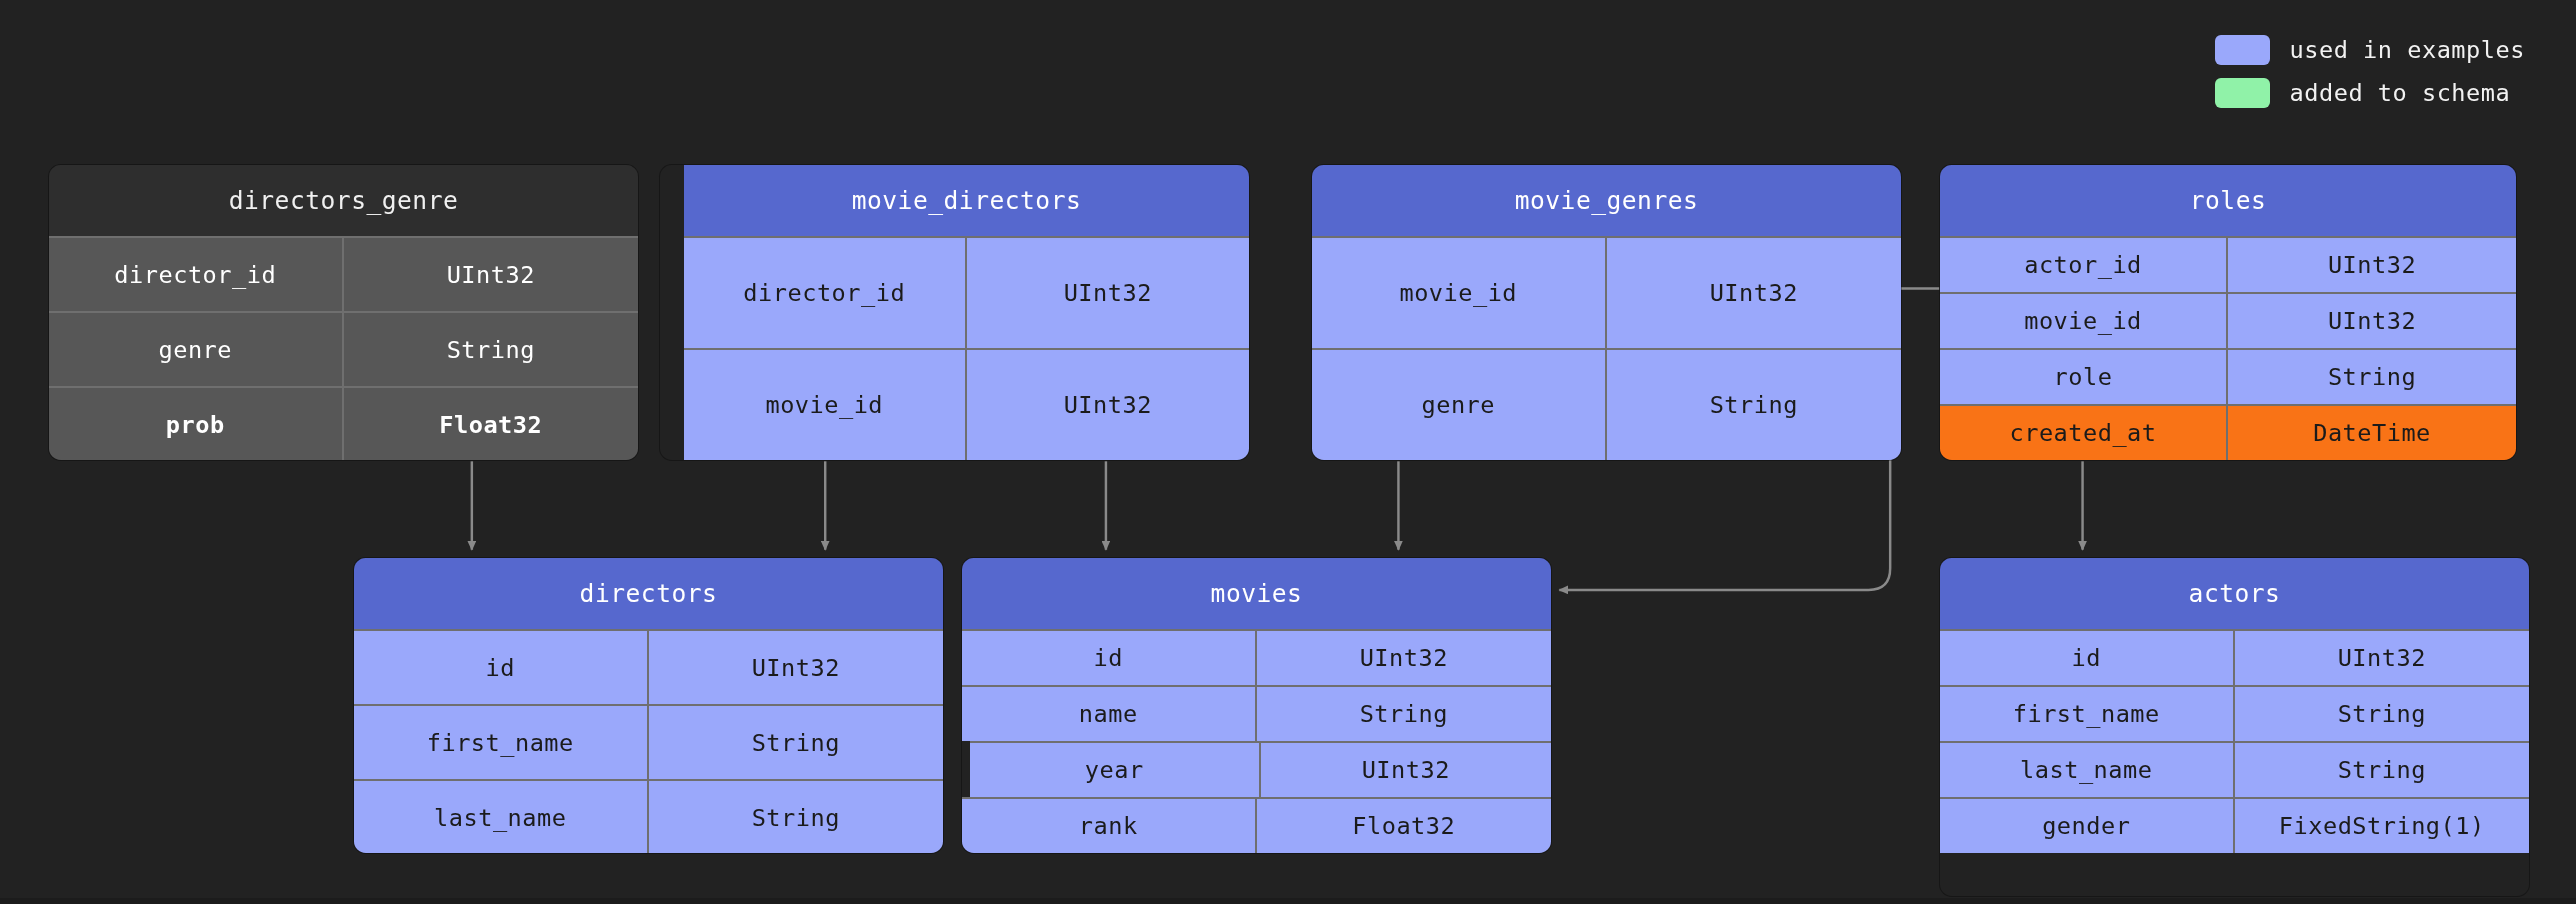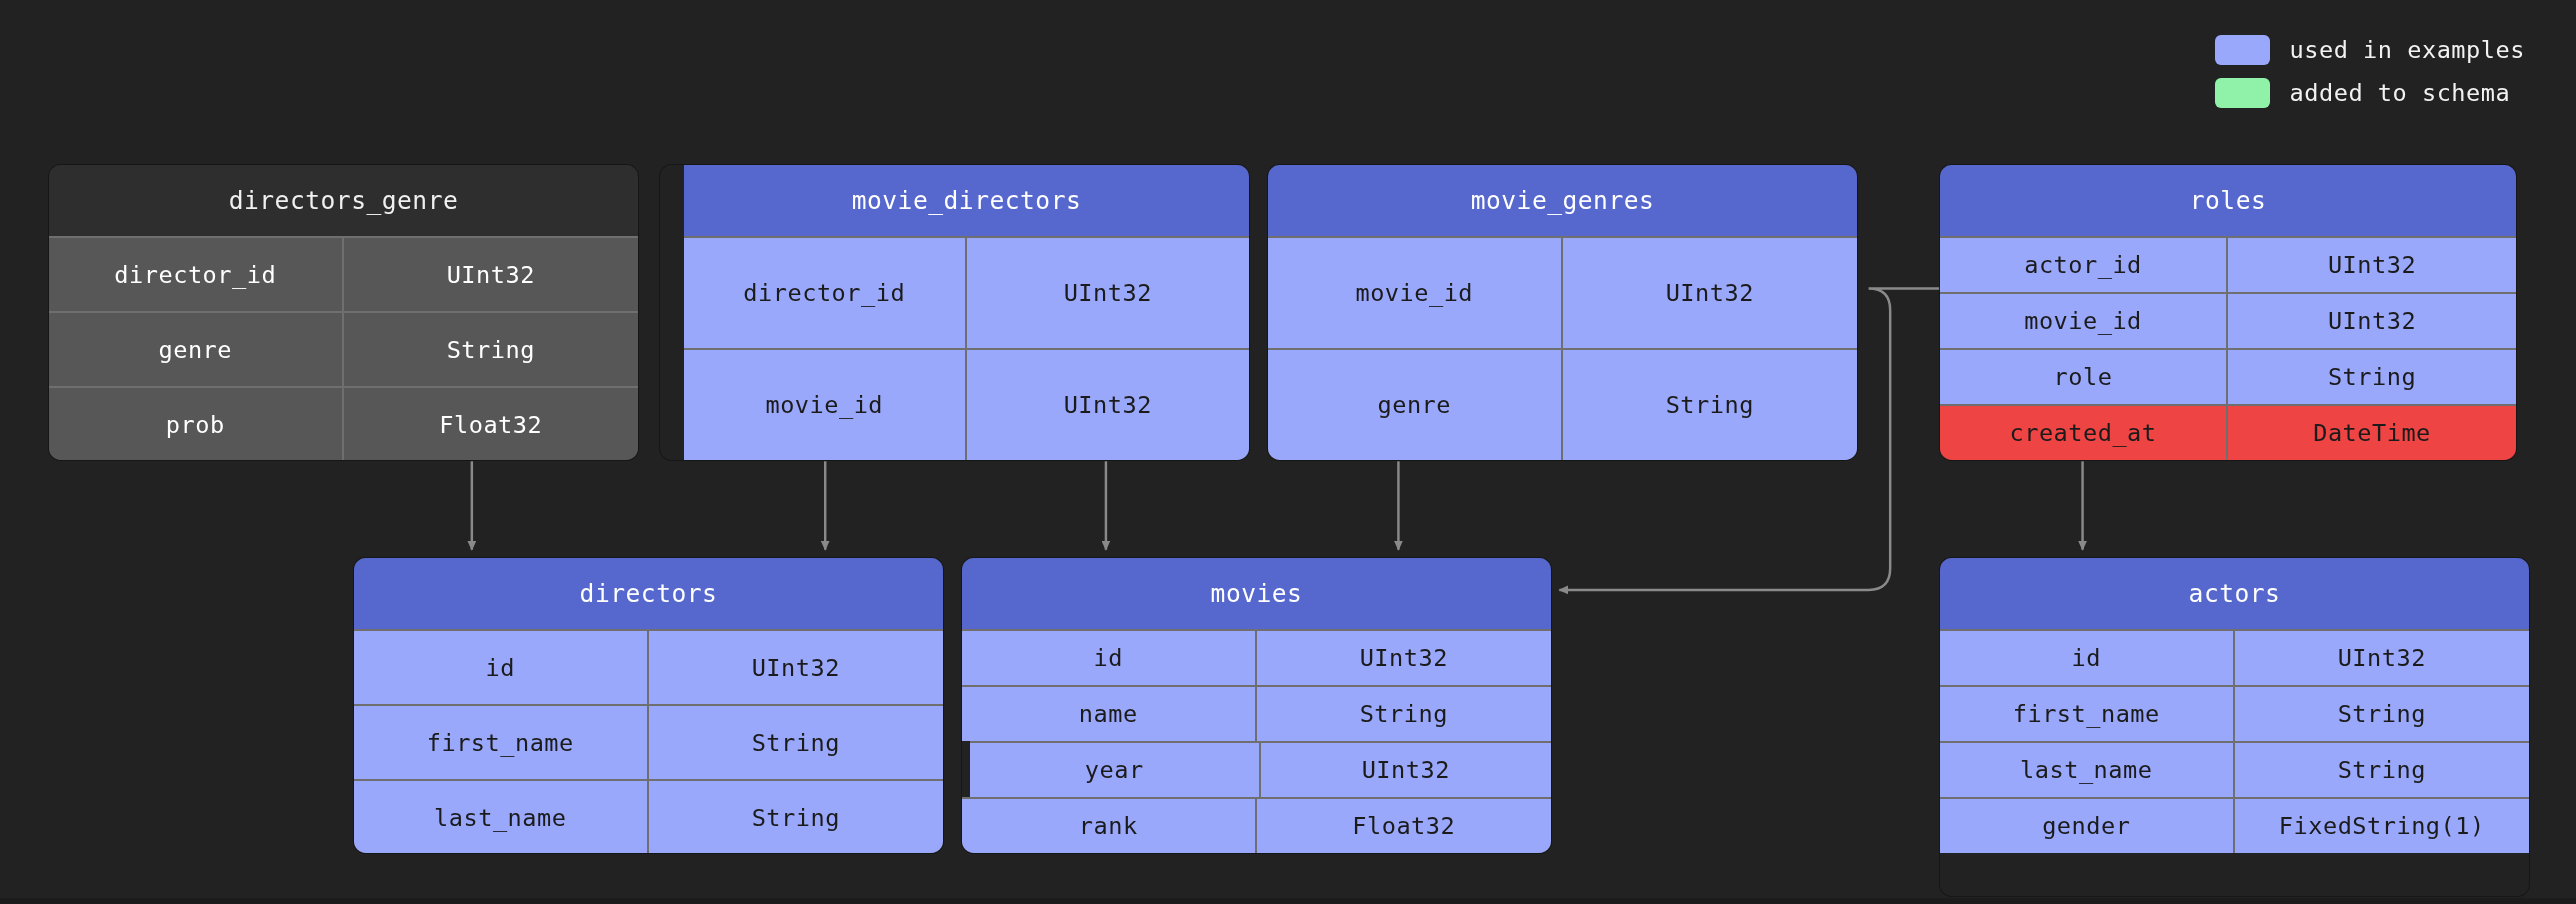--- a/index.html
+++ b/index.html
@@ -84,21 +84,21 @@
   }
 
   
   .theme-blue .tbl-header { background: #5668ce; }
   .theme-blue .cell { background: #9aa8fb; }
   
   .theme-gray .tbl-header { background: #2e2e2e; color: #f0f0f0; }
   .theme-gray .cell { background: #575757; color: #ffffff; }
   .theme-gray .tbl-row { border-top: 2px solid #6f6f6f; }
   
-  .row-green .cell { background: #ef4444; color: #1b1b1b; }
+  .row-green .cell { background: #f97316; color: #1b1b1b; }
 
   
   #wires {
     position: absolute;
     top: 0;
     left: 0;
     width: 2576px;
     height: 904px;
     pointer-events: none;
   }
@@ -139,37 +139,37 @@
       <div class="tbl theme-gray" style="left: 49px; top: 165px; width: 589px; height: 295px;">
         <div class="tbl-header">directors_genre</div>
         <div class="tbl-row" style="height: 75px;">
           <div class="cell cell-name">director_id</div>
           <div class="cell cell-type">UInt32</div>
         </div>
         <div class="tbl-row" style="height: 75px;">
           <div class="cell cell-name">genre</div>
           <div class="cell cell-type">String</div>
         </div>
-        <div class="tbl-row" style="height: 75px;">
+        <div class="tbl-row" style="height: 75px; font-weight: bold;">
           <div class="cell cell-name">prob</div>
           <div class="cell cell-type">Float32</div>
         </div>
       </div>
       <div class="tbl theme-blue" style="left: 660px; top: 165px; width: 589px; height: 295px; padding-left: 24px;">
         <div class="tbl-header">movie_directors</div>
         <div class="tbl-row" style="height: 112px;">
           <div class="cell cell-name">director_id</div>
           <div class="cell cell-type">UInt32</div>
         </div>
         <div class="tbl-row" style="height: 112px;">
           <div class="cell cell-name">movie_id</div>
           <div class="cell cell-type">UInt32</div>
         </div>
       </div>
-      <div class="tbl theme-blue" style="left: 1268px; top: 165px; width: 589px; height: 295px;">
+      <div class="tbl theme-blue" style="left: 1312px; top: 165px; width: 589px; height: 295px;">
         <div class="tbl-header">movie_genres</div>
         <div class="tbl-row" style="height: 112px;">
           <div class="cell cell-name">movie_id</div>
           <div class="cell cell-type">UInt32</div>
         </div>
         <div class="tbl-row" style="height: 112px;">
           <div class="cell cell-name">genre</div>
           <div class="cell cell-type">String</div>
         </div>
       </div>

